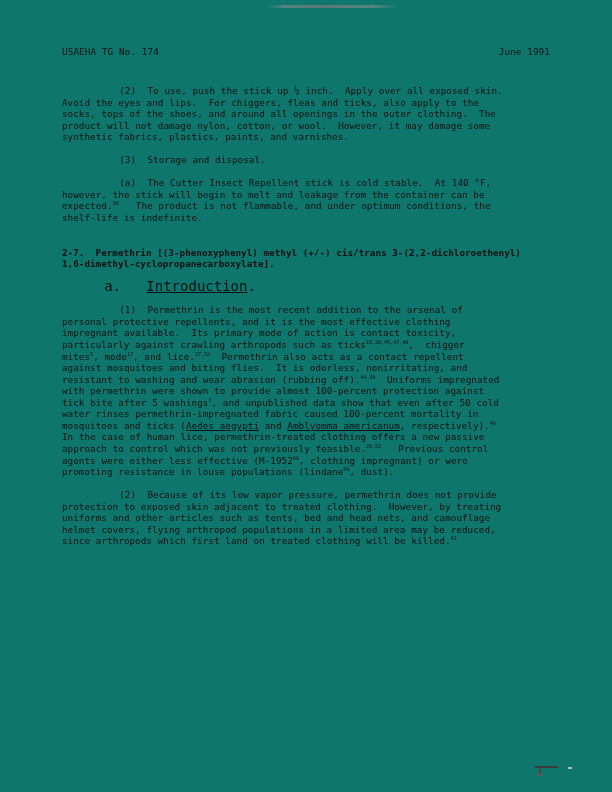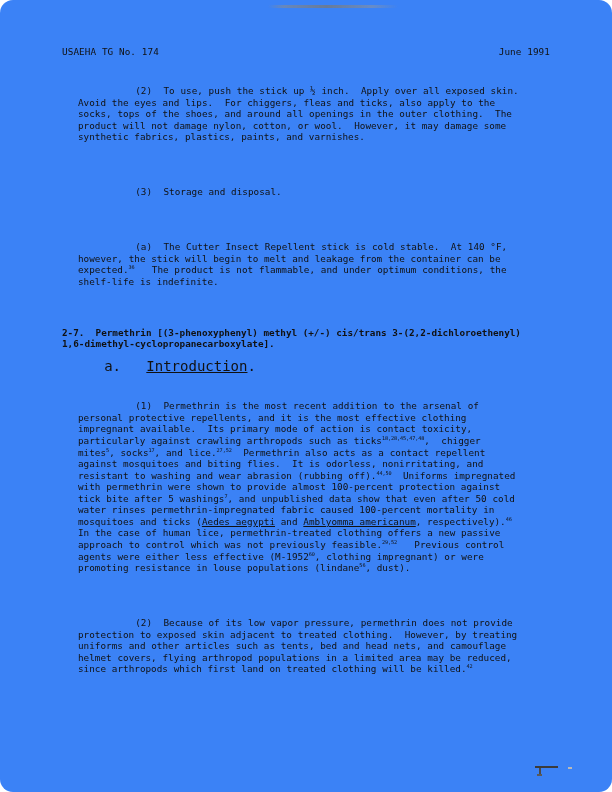--- a/index.html
+++ b/index.html
@@ -12,22 +12,21 @@
     height: 792px;
     position: relative;
     overflow: hidden;
     font-family: "DejaVu Sans Mono", "Liberation Mono", monospace;
     color: #111111;
   }
 
   .page {
     position: absolute;
     inset: 0;
-    background: #3b82f6;
-    border-radius: 13px;
+    background: #0f766e;
   }
 
   
   .top-smudge {
     position: absolute;
     left: 268px;
     top: 5px;
     width: 130px;
     height: 3px;
     background: linear-gradient(90deg,
@@ -90,21 +89,21 @@
   .running-head {
     display: flex;
     justify-content: space-between;
     align-items: baseline;
     font-size: 9.3px;
     letter-spacing: 0.1px;
     margin-bottom: 28px;
   }
 
   p {
-    margin: 16px;
+    margin: 0;
     font-size: 9.3px;
     line-height: 11.55px;
     letter-spacing: 0.02px;
     white-space: pre-wrap;
     word-spacing: 0.1px;
   }
 
   .gap {
     height: 11.55px;
   }
@@ -184,21 +183,21 @@
     <div class="gap"></div>
 
     <div class="subhead"><span>     a.   </span><span class="u">Introduction</span><span>.</span></div>
 
     <div class="gap"></div>
 
     <p><span>          (1)  Permethrin is the most recent addition to the arsenal of
 personal protective repellents, and it is the most effective clothing
 impregnant available.  Its primary mode of action is contact toxicity,
 particularly against crawling arthropods such as ticks</span><sup>18,28,45,47,48</sup><span>,  chigger
-mites</span><sup>5</sup><span>, socks</span><sup>17</sup><span>, and lice.</span><sup>27,52</sup><span>  Permethrin also acts as a contact repellent
+mites</span><sup>5</sup><span>, mode</span><sup>17</sup><span>, and lice.</span><sup>27,52</sup><span>  Permethrin also acts as a contact repellent
 against mosquitoes and biting flies.  It is odorless, nonirritating, and
 resistant to washing and wear abrasion (rubbing off).</span><sup>44,50</sup><span>  Uniforms impregnated
 with permethrin were shown to provide almost 100-percent protection against
 tick bite after 5 washings</span><sup>7</sup><span>, and unpublished data show that even after 50 cold
 water rinses permethrin-impregnated fabric caused 100-percent mortality in
 mosquitoes and ticks (</span><span class="u">Aedes aegypti</span><span> and </span><span class="u">Amblyomma americanum</span><span>, respectively).</span><sup>46</sup><span>
 In the case of human lice, permethrin-treated clothing offers a new passive
 approach to control which was not previously feasible.</span><sup>29,52</sup><span>   Previous control
 agents were either less effective (M-1952</span><sup>60</sup><span>, clothing impregnant) or were
 promoting resistance in louse populations (lindane</span><sup>56</sup><span>, dust).</span></p>

